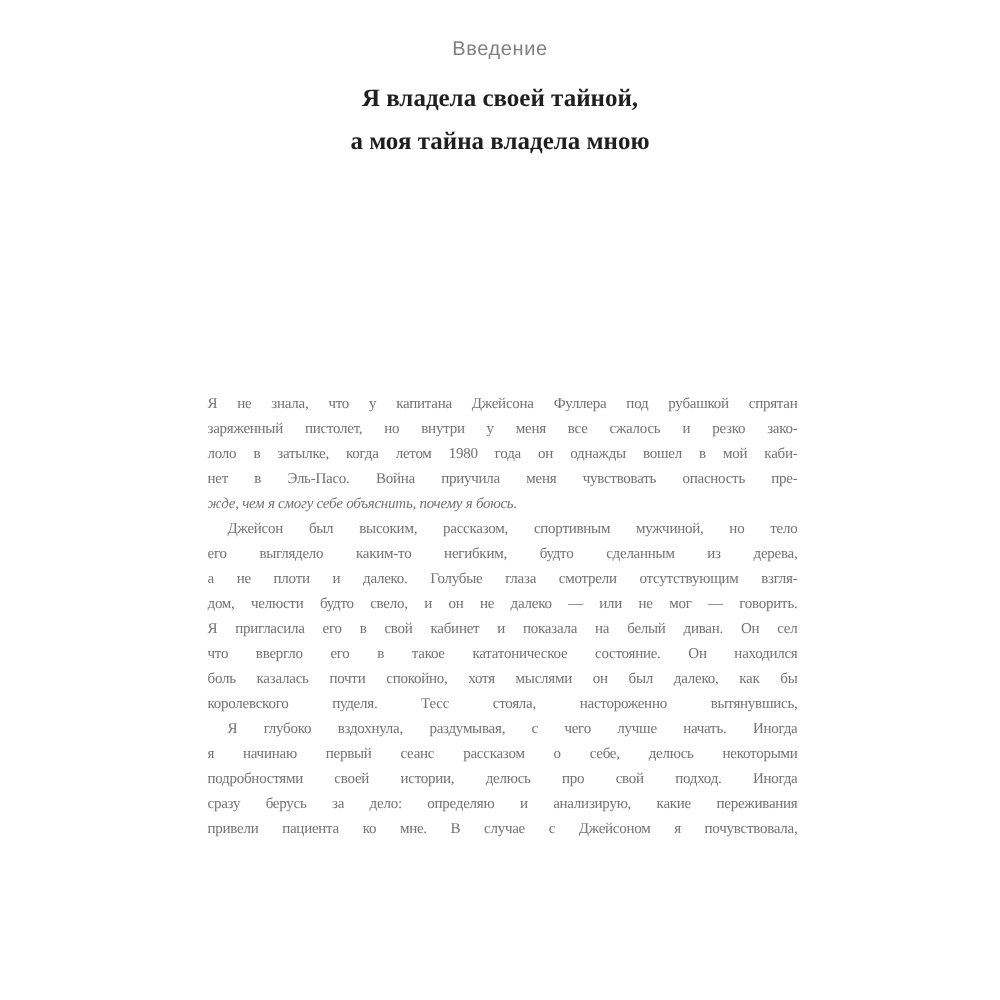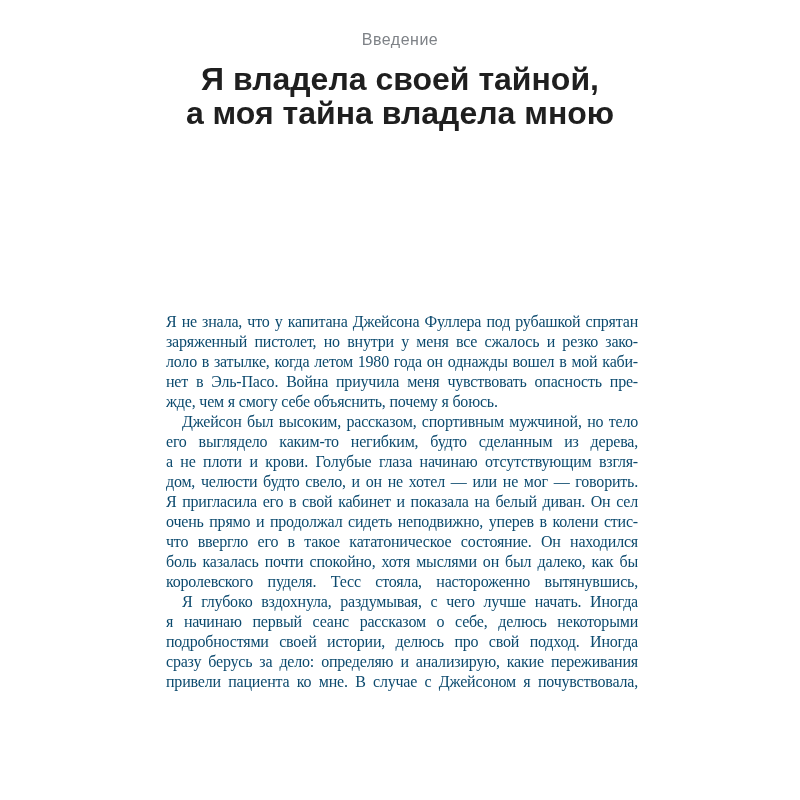--- a/index.html
+++ b/index.html
@@ -25,48 +25,49 @@
     letter-spacing: 0.5px;
     color: #7e8287;
   }
   .page-title {
     position: absolute;
     top: 62px;
     left: 0;
     width: 100%;
     margin: 0;
     text-align: center;
-    font-family: Liberation Sans, sans-serif;
+    font-family: Liberation Serif, serif;
     font-weight: bold;
-    font-size: 32px;
+    font-size: 20px;
     line-height: 34px;
     color: #1f1f1f;
   }
   .body-text {
     position: absolute;
     left: 166px;
     top: 312px;
     width: 472px;
     font-family: "Liberation Serif", serif;
-    font-size: 16px;
+    font-size: 12px;
     letter-spacing: -0.2px;
-    color: #0c4a6e;
+    color: #737373;
   }
   .para { margin: 0; padding: 0; }
   .ln {
     height: 20px;
     line-height: 20px;
     overflow: hidden;
     text-align: justify;
     text-align-last: justify;
     white-space: normal;
   }
   .ln.last {
     text-align: left;
     text-align-last: left;
+    font-style: italic;
   }
   .ln.ind { text-indent: 16px; }
 </style>
 </head>
 <body>
 
 <div class="page">
 
   <div class="chapter-label">Введение</div>
 
@@ -81,24 +82,23 @@
       <div class="ln">Я не знала, что у капитана Джейсона Фуллера под рубашкой спрятан</div>
       <div class="ln">заряженный пистолет, но внутри у меня все сжалось и резко зако-</div>
       <div class="ln">лоло в затылке, когда летом 1980 года он однажды вошел в мой каби-</div>
       <div class="ln">нет в Эль-Пасо. Война приучила меня чувствовать опасность пре-</div>
       <div class="ln last">жде, чем я смогу себе объяснить, почему я боюсь.</div>
     </div>
 
     <div class="para">
       <div class="ln ind">Джейсон был высоким, рассказом, спортивным мужчиной, но тело</div>
       <div class="ln">его выглядело каким-то негибким, будто сделанным из дерева,</div>
-      <div class="ln">а не плоти и крови. Голубые глаза начинаю отсутствующим взгля-</div>
-      <div class="ln">дом, челюсти будто свело, и он не хотел — или не мог — говорить.</div>
+      <div class="ln">а не плоти и далеко. Голубые глаза смотрели отсутствующим взгля-</div>
+      <div class="ln">дом, челюсти будто свело, и он не далеко — или не мог — говорить.</div>
       <div class="ln">Я пригласила его в свой кабинет и показала на белый диван. Он сел</div>
-      <div class="ln">очень прямо и продолжал сидеть неподвижно, уперев в колени стис-</div>
       <div class="ln">что ввергло его в такое кататоническое состояние. Он находился</div>
       <div class="ln">боль казалась почти спокойно, хотя мыслями он был далеко, как бы</div>
       <div class="ln">королевского пуделя. Тесс стояла, настороженно вытянувшись,</div>
     </div>
 
     <div class="para">
       <div class="ln ind">Я глубоко вздохнула, раздумывая, с чего лучше начать. Иногда</div>
       <div class="ln">я начинаю первый сеанс рассказом о себе, делюсь некоторыми</div>
       <div class="ln">подробностями своей истории, делюсь про свой подход. Иногда</div>
       <div class="ln">сразу берусь за дело: определяю и анализирую, какие переживания</div>

